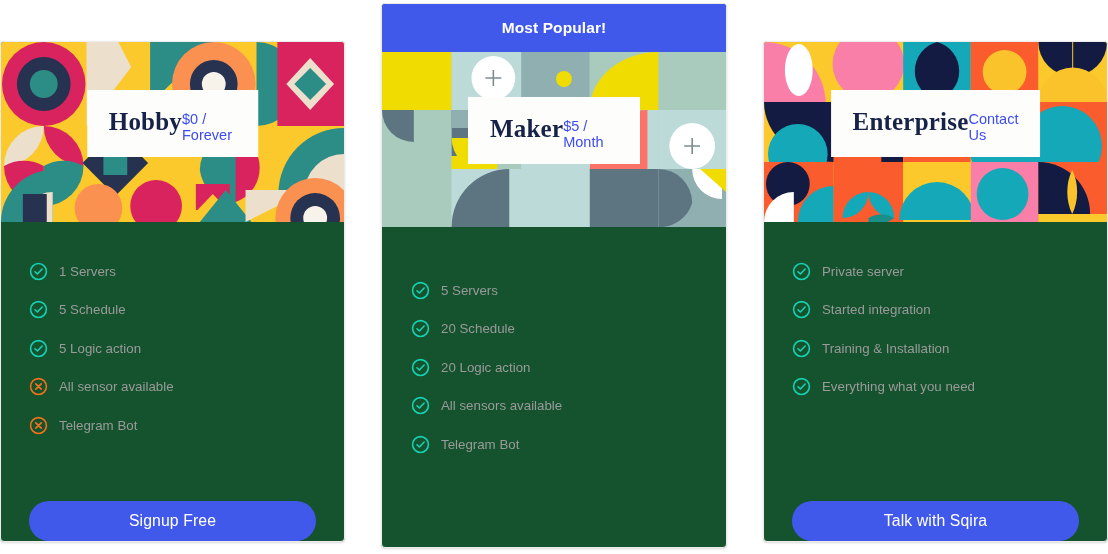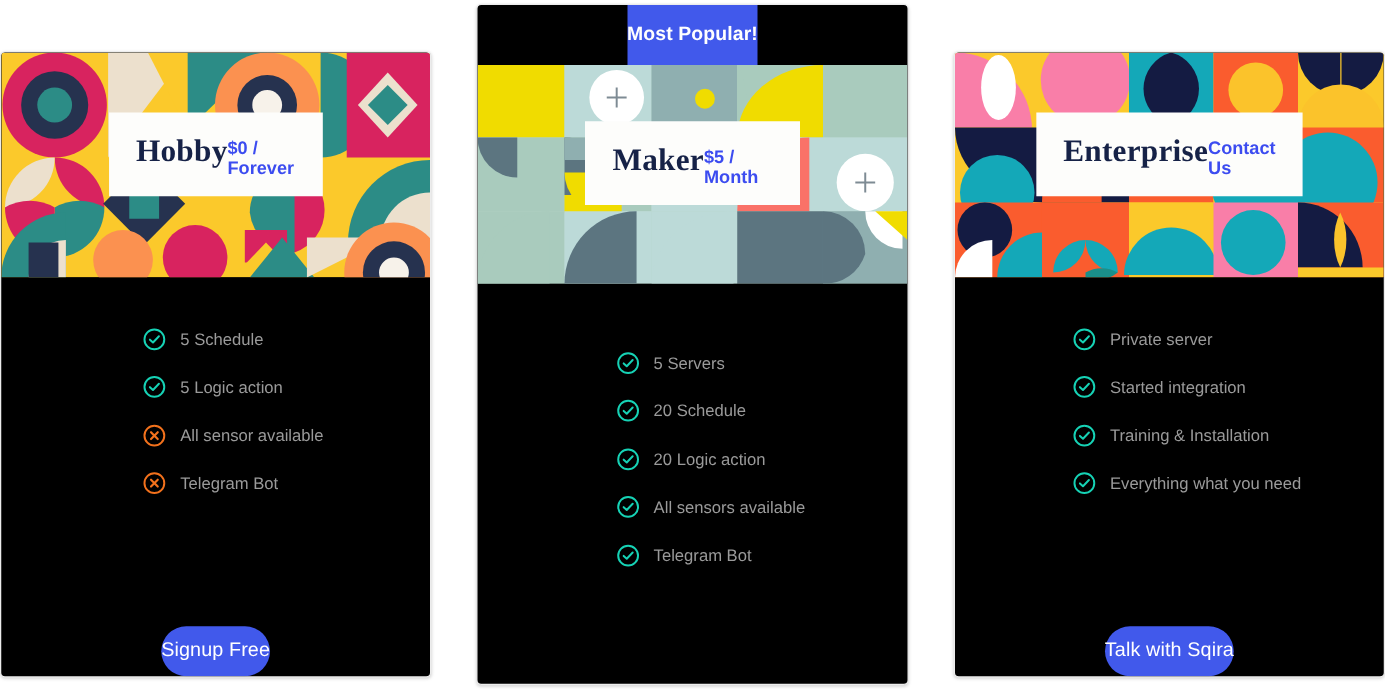--- a/index.html
+++ b/index.html
@@ -18,28 +18,27 @@
     height: 554px;
     display: flex;
     align-items: flex-start;
     justify-content: space-between;
     padding: 0;
   }
 
   
   .card {
     position: relative;
-    background: #000000;
+    background: #14532d;
     border: 1px solid #ececec;
     border-radius: 4px;
     box-shadow: 0 1px 3px rgba(0,0,0,0.10), 0 1px 2px rgba(0,0,0,0.06);
     display: flex;
     flex-direction: column;
     overflow: hidden;
-    align-items: center;
   }
 
   .card.side {
     width: 345px;
     height: 501px;
     margin-top: 41px;
   }
 
   .card.featured {
     width: 346px;
@@ -87,21 +86,21 @@
     font-weight: bold;
     font-size: 25px;
     color: #162247;
     line-height: 1.15;
     letter-spacing: 0.2px;
   }
   .plaque .pprice {
     margin-top: 9px;
     font-size: 14.5px;
     color: #3c4cf0;
-    font-weight: bold;
+    font-weight: normal;
   }
 
   .card.side .plaque { left: 50%; transform: translateX(-50%); top: 48px; min-width: 112px; }
   .card.featured .plaque { left: 50%; transform: translateX(-50%); top: 45px; min-width: 112px; }
 
   
   .features {
     list-style: none;
     padding: 30px 0 0 28px;
     margin: 0;
@@ -196,20 +195,27 @@
         <circle cx="316" cy="176" r="12" fill="#f7f2ea"></circle>
       </svg>
 
       <div class="plaque">
         <div class="pname">Hobby</div>
         <div class="pprice">$0 / Forever</div>
       </div>
     </div>
 
     <ul class="features">
+      <li class="feature">
+        <svg class="ficon" viewBox="0 0 24 24">
+          <circle cx="12" cy="12" r="10" fill="none" stroke="#16d2b5" stroke-width="2"></circle>
+          <path d="M7.5 12.3 L10.6 15.2 L16.6 8.9" fill="none" stroke="#16d2b5" stroke-width="2" stroke-linecap="round" stroke-linejoin="round"></path>
+        </svg>
+        <span class="flabel">1 Servers</span>
+      </li>
       <li class="feature">
         <svg class="ficon" viewBox="0 0 24 24">
           <circle cx="12" cy="12" r="10" fill="none" stroke="#16d2b5" stroke-width="2"></circle>
           <path d="M7.5 12.3 L10.6 15.2 L16.6 8.9" fill="none" stroke="#16d2b5" stroke-width="2" stroke-linecap="round" stroke-linejoin="round"></path>
         </svg>
         <span class="flabel">5 Schedule</span>
       </li>
       <li class="feature">
         <svg class="ficon" viewBox="0 0 24 24">
           <circle cx="12" cy="12" r="10" fill="none" stroke="#16d2b5" stroke-width="2"></circle>

